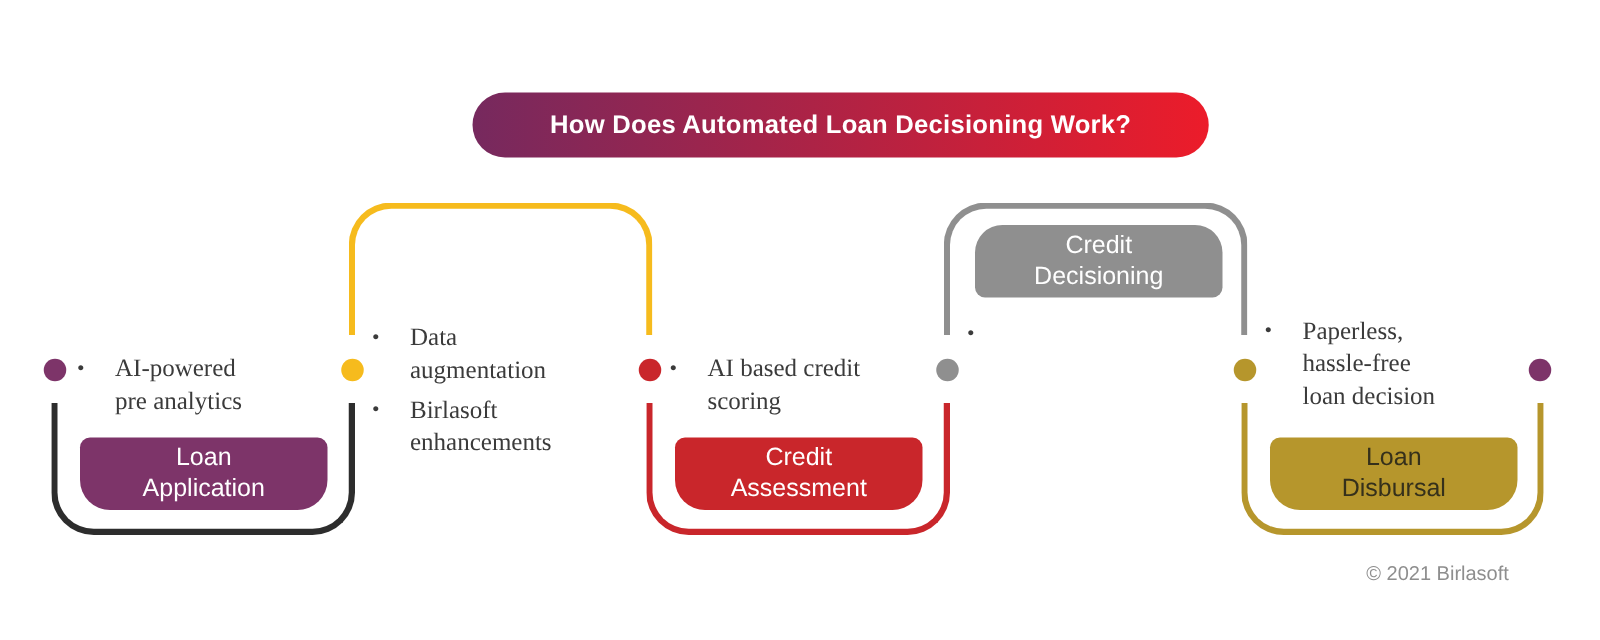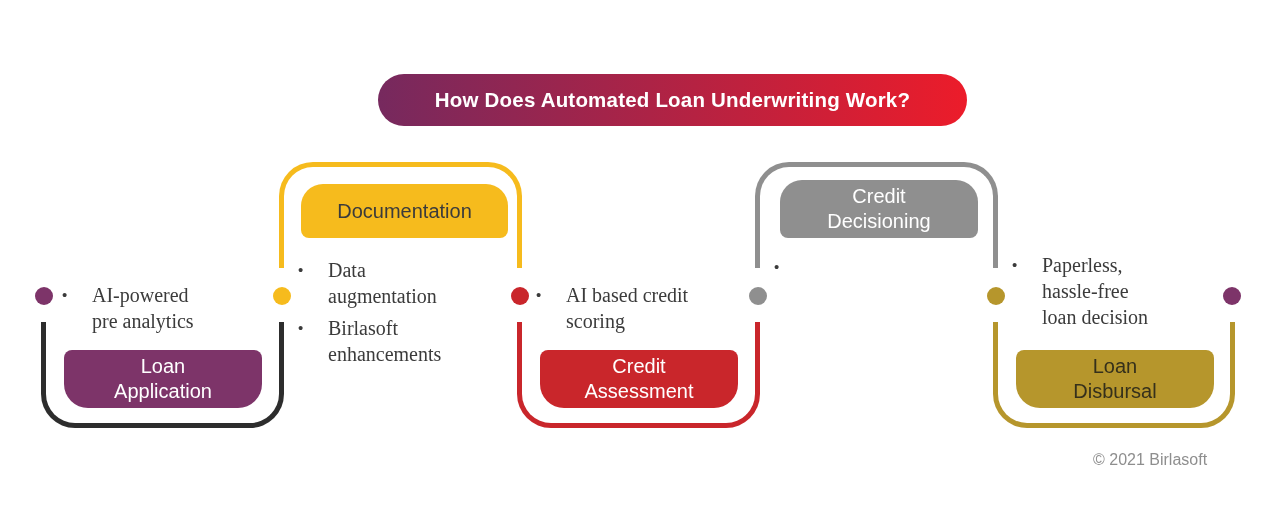--- a/index.html
+++ b/index.html
@@ -59,39 +59,38 @@
   .bu-5{left:1012px;top:252px;}
   
   .copyright{position:absolute;left:1093px;top:451px;font-size:16px;color:var(--copyright_text);}
 </style>
 </head>
 <body>
 
 <div class="canvas">
 
   <div class="title-pill">
-    <span>How Does Automated Loan Underwriting Work?</span>
+    <span>How Does Automated Loan Decisioning Work?</span>
   </div>
 
   <div class="bracket bracket-bottom b1"></div>
   <div class="bracket bracket-top b2"></div>
   <div class="bracket bracket-bottom b3"></div>
   <div class="bracket bracket-top b4"></div>
   <div class="bracket bracket-bottom b5"></div>
 
   <div class="dot d1"></div>
   <div class="dot d2"></div>
   <div class="dot d3"></div>
   <div class="dot d4"></div>
   <div class="dot d5"></div>
   <div class="dot d6"></div>
 
   <div class="label label-1">Loan
 Application</div>
-  <div class="label label-2">Documentation</div>
   <div class="label label-3">Credit
 Assessment</div>
   <div class="label label-4">Credit
 Decisioning</div>
   <div class="label label-5">Loan
 Disbursal</div>
 
   <div class="bullet bu-1">
     <span class="marker">•</span>
     <span class="btext">AI-powered

